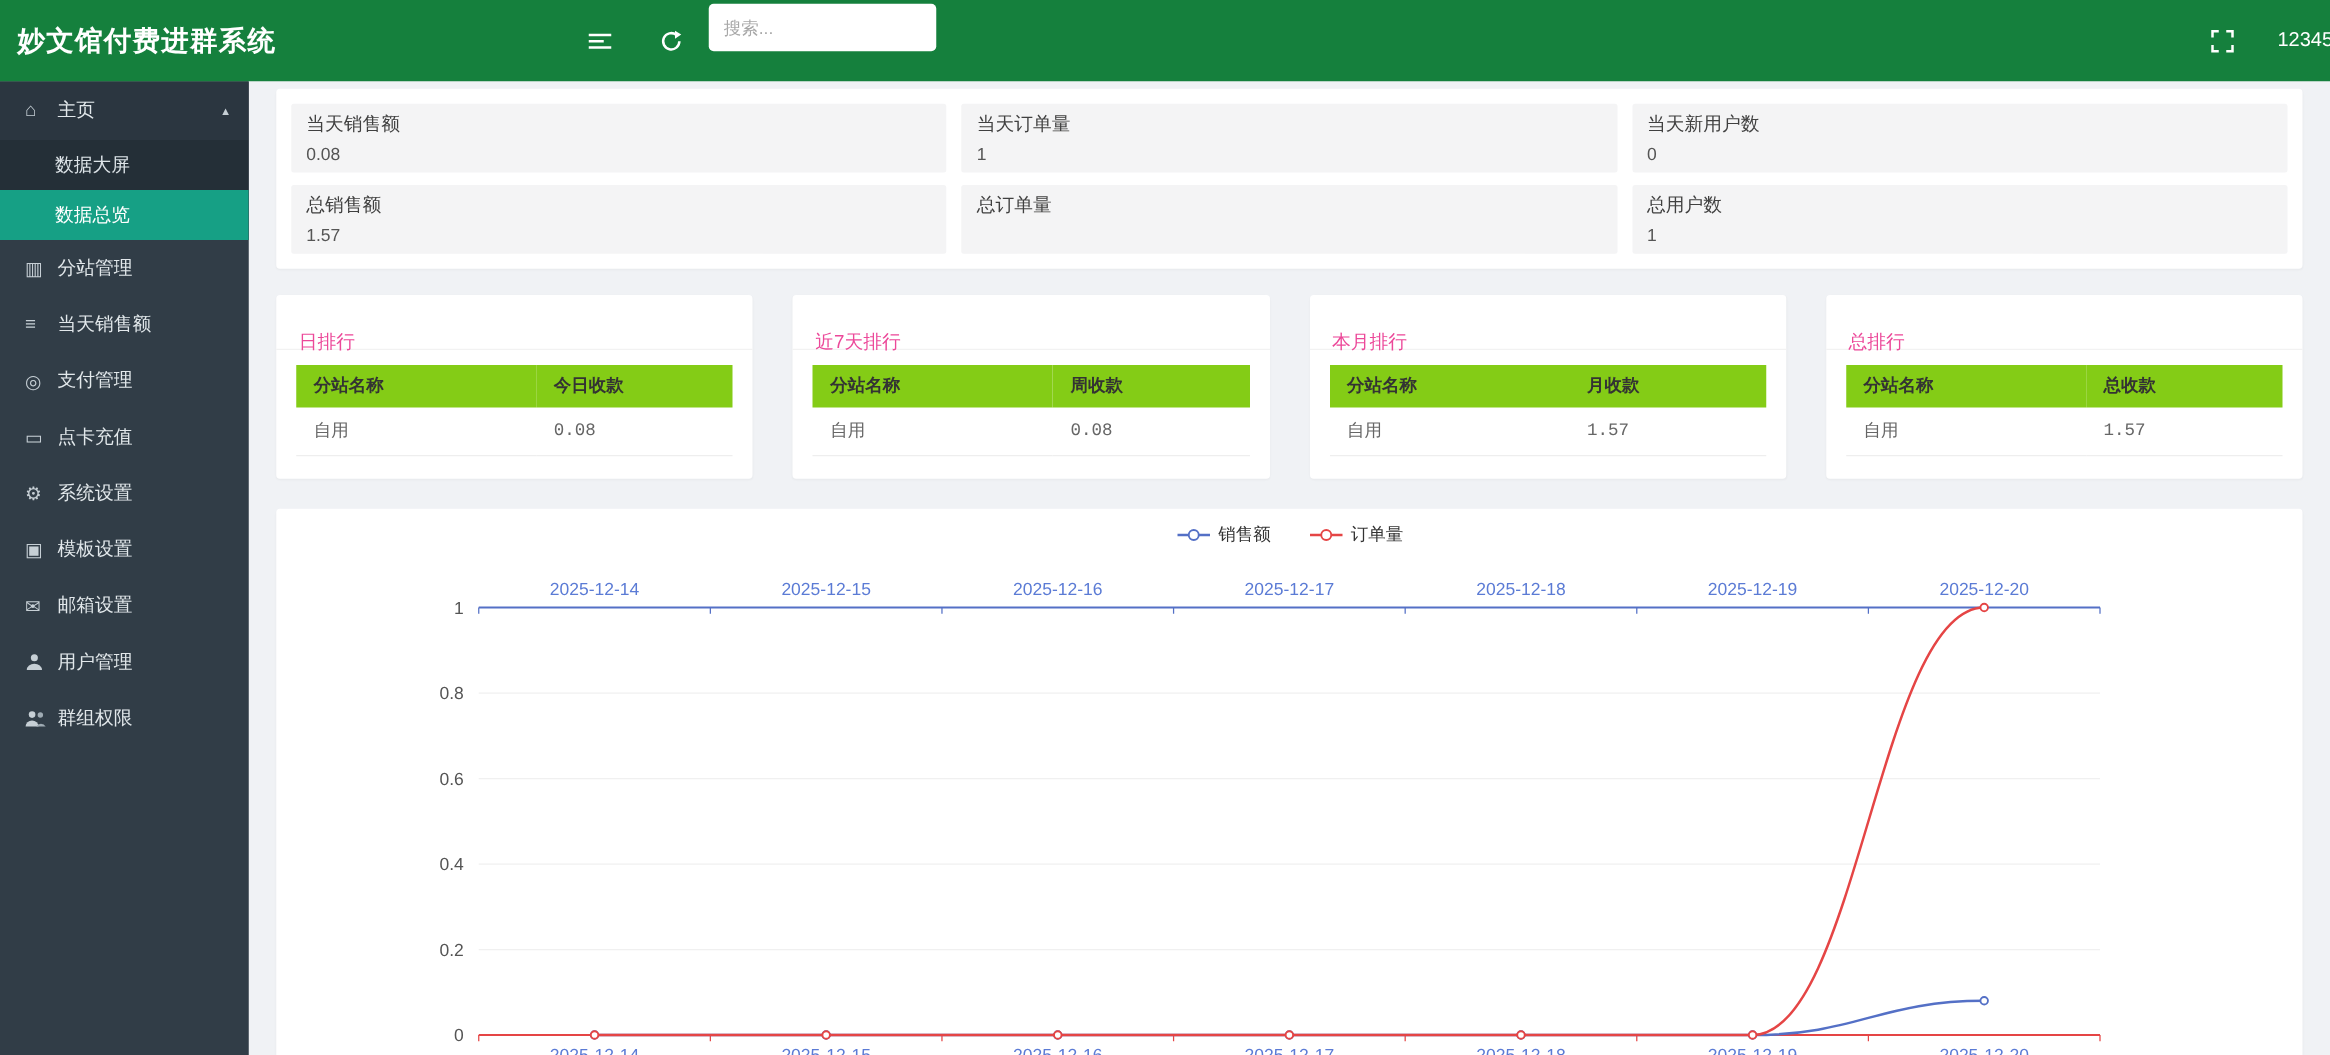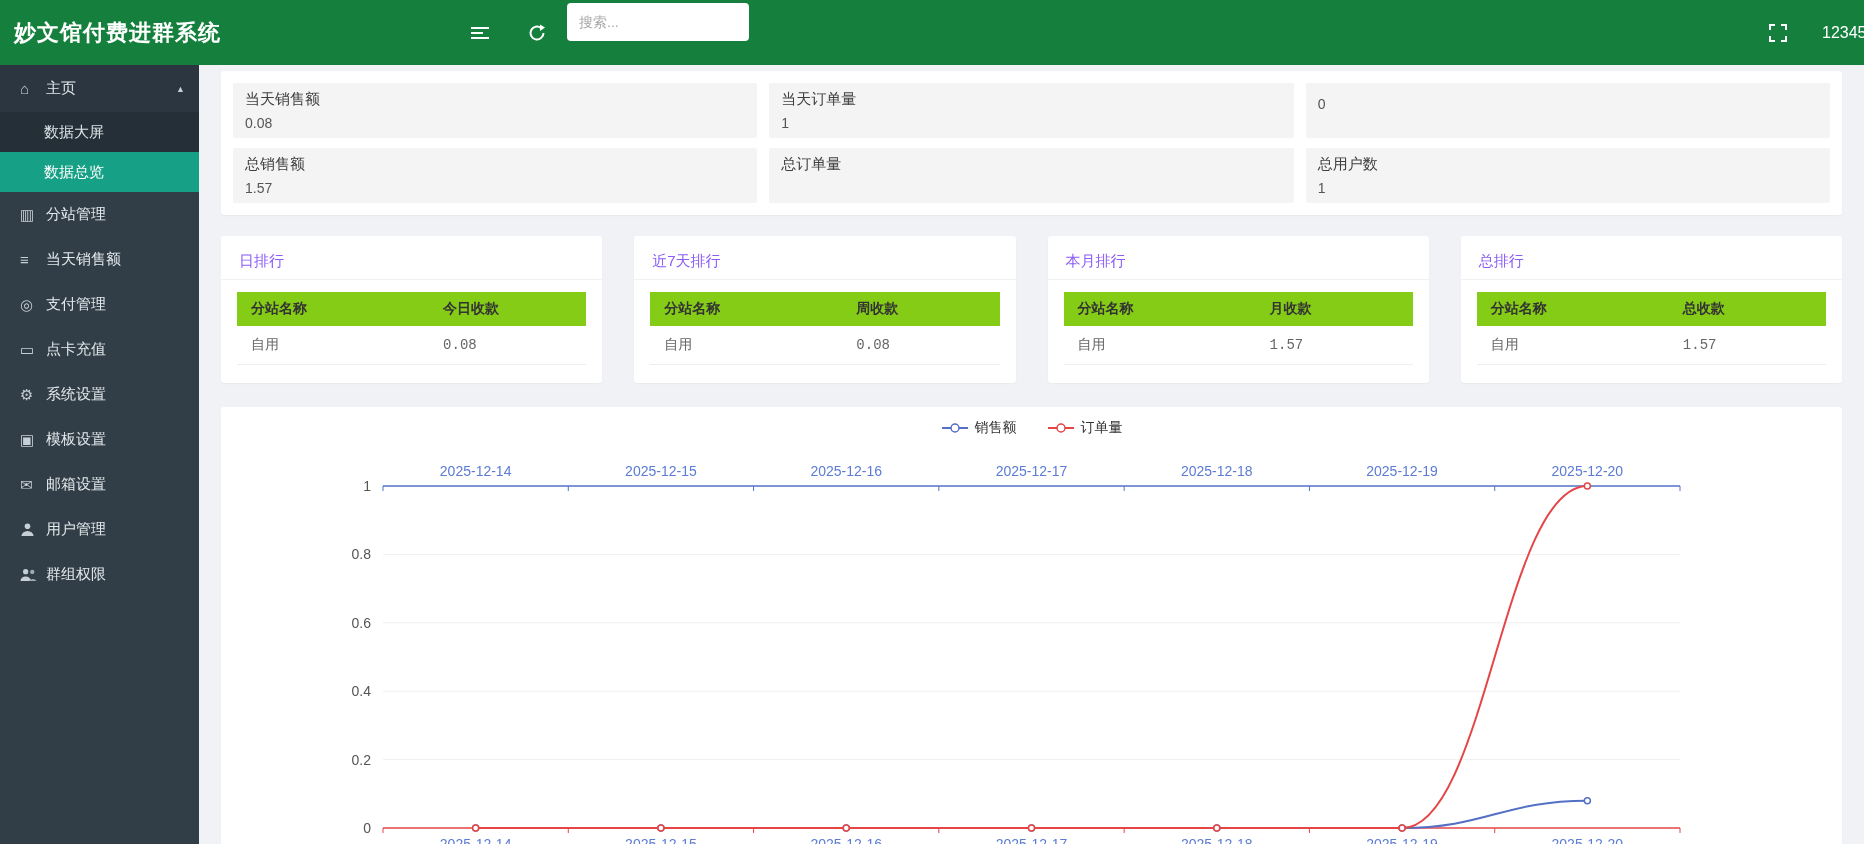--- a/index.html
+++ b/index.html
@@ -41,21 +41,21 @@
 
   
   .stats-panel { background:#fff; border-radius:3px; padding:12px; display:grid; grid-template-columns:repeat(3,1fr); gap:10px 12px; box-shadow:0 1px 2px rgba(0,0,0,0.04); }
   .stat-cell { background:#f4f4f5; border-radius:2px; padding:7px 12px; }
   .stat-label { font-size:15px; color:#404040; }
   .stat-value { font-size:14px; color:#555; margin-top:6px; }
 
   
   .rank-row { margin-top:21px; display:grid; grid-template-columns:repeat(4,1fr); gap:32px; }
   .card { background:#fff; border-radius:3px; box-shadow:0 1px 2px rgba(0,0,0,0.04); }
-  .card-header { height:44px; line-height:43px; padding:3px 18px; font-size:15px; color:#8b5cf6; border-bottom:1px solid #f2f2f2; }
+  .card-header { height:44px; line-height:43px; padding:16px 18px; font-size:15px; color:#ec4899; border-bottom:1px solid #f2f2f2; }
   .card-body { padding:12px 16px 18px 16px; }
   table.rank { width:100%; border-collapse:collapse; font-size:14px; table-layout:fixed; }
   table.rank th { background:#84cc16; text-align:left; padding:8px 14px; color:#333; font-weight:bold; }
   table.rank td { text-align:left; padding:10px 14px; color:#666; border-bottom:1px solid #eee;font-family:Liberation Mono, monospace; }
   table.rank th:first-child, table.rank td:first-child { width:55%; }
 
   
   .chart-card { margin-top:24px; height:560px; overflow:hidden; }
   .legend { display:flex; justify-content:center; align-items:center; gap:30px; padding-top:1px; height:40px; }
   .legend-item { display:flex; align-items:center; gap:6px; cursor:pointer; }
@@ -174,20 +174,21 @@
     <section class="stats-panel">
       <div class="stat-cell">
         <div class="stat-label">当天销售额</div>
         <div class="stat-value">0.08</div>
       </div>
       <div class="stat-cell">
         <div class="stat-label">当天订单量</div>
         <div class="stat-value">1</div>
       </div>
       <div class="stat-cell">
+        <div class="stat-label">当天新用户数</div>
         <div class="stat-value">0</div>
       </div>
       <div class="stat-cell">
         <div class="stat-label">总销售额</div>
         <div class="stat-value">1.57</div>
       </div>
       <div class="stat-cell">
         <div class="stat-label">总订单量</div>
       </div>
       <div class="stat-cell">

